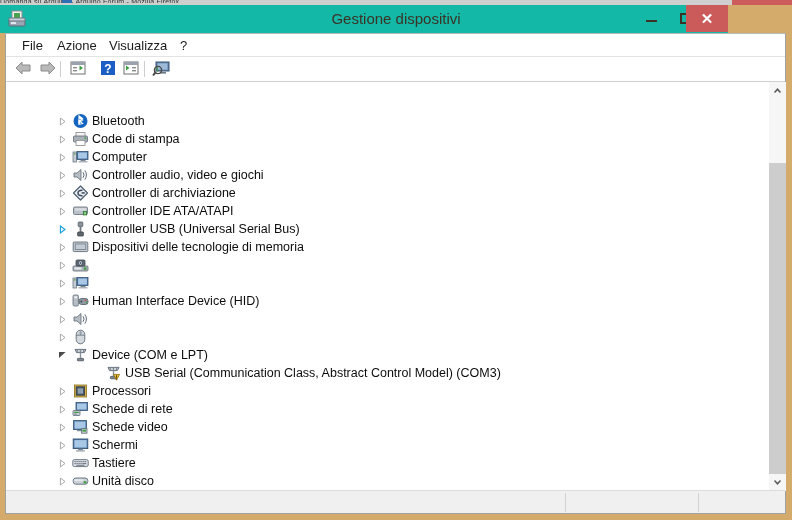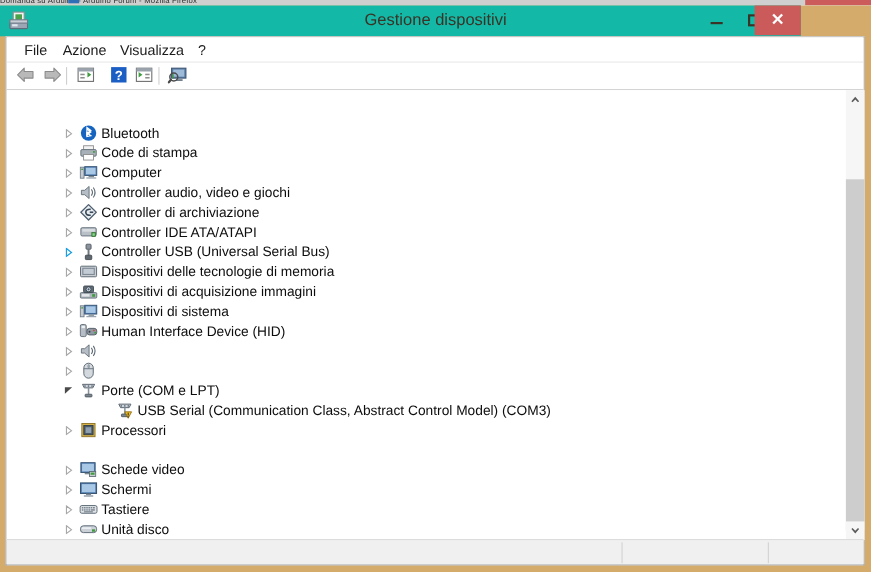--- a/index.html
+++ b/index.html
@@ -368,39 +368,37 @@
             <span class="ico" style="left: 50px;">
               <svg width="17" height="16" viewBox="0 0 17 16">
                 <rect x="1" y="9" width="15" height="5" rx="1" fill="#aeb6bd" stroke="#5f6b76" stroke-width=".8"></rect>
                 <rect x="2.4" y="10.3" width="7" height="2.3" fill="#e4e8ec"></rect>
                 <rect x="4" y="3" width="9" height="6" rx="1" fill="#5f6b76" stroke="#3d4852" stroke-width=".8"></rect>
                 <circle cx="8.5" cy="6" r="2.2" fill="#dbe5ee" stroke="#2f3a44" stroke-width=".7"></circle>
                 <circle cx="8.5" cy="6" r="1" fill="#4a5a6a"></circle>
                 <rect x="11.8" y="10.4" width="2.6" height="2.4" fill="#3f9c3f"></rect>
               </svg>
             </span>
-            <span class="lbl" style="left: 70px;">Dispositivi di acquisizione immagini</span>
           </div>
           <div class="row" style="top: 164px;">
             <span class="tw" style="left: 36px;">
               <svg width="9" height="9" viewBox="0 0 9 9">
                 <path d="M2.4 1 L7 4.5 L2.4 8 Z" fill="none" stroke="#a8a8a8" stroke-width="1"></path>
               </svg>
             </span>
             <span class="ico" style="left: 50px;">
               <svg width="17" height="16" viewBox="0 0 17 16">
                 <rect x="1" y="3" width="3.4" height="10" fill="#c6ccd2" stroke="#6d7a88" stroke-width=".8"></rect>
                 <rect x="1.9" y="4.3" width="1.6" height="1.2" fill="#3f9c3f"></rect>
                 <rect x="5" y="2.5" width="11" height="8" fill="#4f7cb0" stroke="#33506f" stroke-width=".8"></rect>
                 <rect x="6.1" y="3.5" width="8.8" height="6" fill="#a9c8e6"></rect>
                 <rect x="8.5" y="11" width="5" height="1.1" fill="#7c8892"></rect>
                 <rect x="6.5" y="12.2" width="9" height="1.2" fill="#9aa4ae"></rect>
               </svg>
             </span>
-            <span class="lbl" style="left: 70px;">Dispositivi di sistema</span>
           </div>
           <div class="row" style="top: 182px;">
             <span class="tw" style="left: 36px;">
               <svg width="9" height="9" viewBox="0 0 9 9">
                 <path d="M2.4 1 L7 4.5 L2.4 8 Z" fill="none" stroke="#a8a8a8" stroke-width="1"></path>
               </svg>
             </span>
             <span class="ico" style="left: 50px;">
               <svg width="17" height="16" viewBox="0 0 17 16">
                 <rect x="1" y="2" width="5.4" height="11" rx="1.4" fill="#b6bdc4" stroke="#5f6b76" stroke-width=".8"></rect>
@@ -451,21 +449,21 @@
             <span class="ico" style="left: 50px;">
               <svg width="17" height="16" viewBox="0 0 17 16">
                 <path d="M3 2.4 L14 2.4 L12.4 5.6 L4.6 5.6 Z" fill="#cfd5db" stroke="#5a6570" stroke-width=".9" stroke-linejoin="round"></path>
                 <rect x="4.6" y="3.2" width="1.3" height="1.6" fill="#6f7b86"></rect>
                 <rect x="7.8" y="3.2" width="1.3" height="1.6" fill="#6f7b86"></rect>
                 <rect x="11" y="3.2" width="1.3" height="1.6" fill="#6f7b86"></rect>
                 <rect x="7.8" y="5.6" width="1.4" height="6" fill="#8a949d"></rect>
                 <rect x="5.4" y="11.4" width="6.2" height="2.4" rx=".6" fill="#7d8790" stroke="#4c555d" stroke-width=".8"></rect>
               </svg>
             </span>
-            <span class="lbl" style="left: 70px;">Porte (COM e LPT)</span>
+            <span class="lbl" style="left: 70px;">Device (COM e LPT)</span>
           </div>
           <div class="row" style="top: 254px;">
             <span class="ico" style="left: 83px;">
               <svg width="17" height="16" viewBox="0 0 17 16">
                 <path d="M3 2.4 L14 2.4 L12.4 5.6 L4.6 5.6 Z" fill="#cfd5db" stroke="#5a6570" stroke-width=".9" stroke-linejoin="round"></path>
                 <rect x="4.6" y="3.2" width="1.3" height="1.6" fill="#6f7b86"></rect>
                 <rect x="7.8" y="3.2" width="1.3" height="1.6" fill="#6f7b86"></rect>
                 <rect x="11" y="3.2" width="1.3" height="1.6" fill="#6f7b86"></rect>
                 <rect x="7.8" y="5.6" width="1.4" height="6" fill="#8a949d"></rect>
                 <rect x="5.4" y="11.4" width="6.2" height="2.4" rx=".6" fill="#7d8790" stroke="#4c555d" stroke-width=".8"></rect>
@@ -483,20 +481,37 @@
               </svg>
             </span>
             <span class="ico" style="left: 50px;">
               <svg width="17" height="16" viewBox="0 0 17 16">
                 <rect x="2.4" y="2" width="12" height="12" fill="#d6b24a" stroke="#8a6f1e" stroke-width=".8"></rect>
                 <rect x="4.2" y="3.8" width="8.4" height="8.4" fill="#4a5a6a" stroke="#2e3b48" stroke-width=".8"></rect>
                 <rect x="5.8" y="5.4" width="5.2" height="5.2" fill="#8f9fad"></rect>
               </svg>
             </span>
             <span class="lbl" style="left: 70px;">Processori</span>
+          </div>
+          <div class="row" style="top: 290px;">
+            <span class="tw" style="left: 36px;">
+              <svg width="9" height="9" viewBox="0 0 9 9">
+                <path d="M2.4 1 L7 4.5 L2.4 8 Z" fill="none" stroke="#a8a8a8" stroke-width="1"></path>
+              </svg>
+            </span>
+            <span class="ico" style="left: 50px;">
+              <svg width="17" height="16" viewBox="0 0 17 16">
+                <rect x="4" y="1.5" width="11.5" height="8" fill="#4f7cb0" stroke="#33506f" stroke-width=".8"></rect>
+                <rect x="5" y="2.5" width="9.5" height="6" fill="#a9c8e6"></rect>
+                <rect x="1" y="9.5" width="7" height="5" rx=".8" fill="#c7ced5" stroke="#5f6b76" stroke-width=".8"></rect>
+                <rect x="2.2" y="10.8" width="4.6" height="1.2" fill="#3f9c3f"></rect>
+                <rect x="2.2" y="12.6" width="2.6" height="1" fill="#7e8890"></rect>
+              </svg>
+            </span>
+            <span class="lbl" style="left: 70px;">Schede di rete</span>
           </div>
           <div class="row" style="top: 308px;">
             <span class="tw" style="left: 36px;">
               <svg width="9" height="9" viewBox="0 0 9 9">
                 <path d="M2.4 1 L7 4.5 L2.4 8 Z" fill="none" stroke="#a8a8a8" stroke-width="1"></path>
               </svg>
             </span>
             <span class="ico" style="left: 50px;">
               <svg width="17" height="16" viewBox="0 0 17 16">
                 <rect x="1.5" y="1.6" width="13" height="9" fill="#4f7cb0" stroke="#33506f" stroke-width=".8"></rect>

